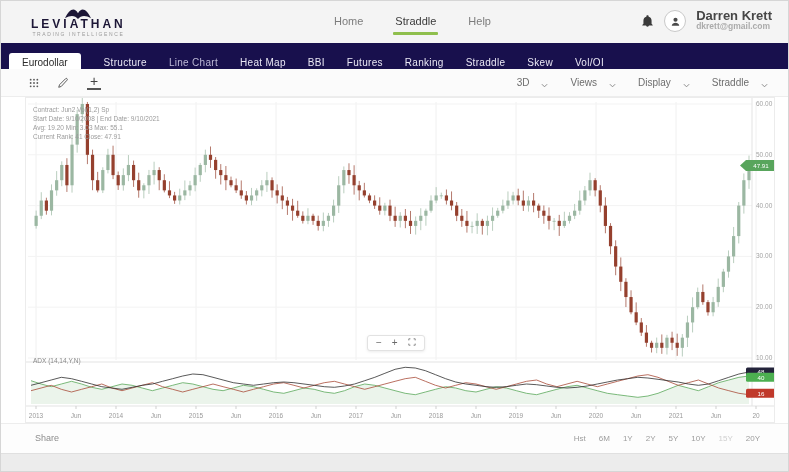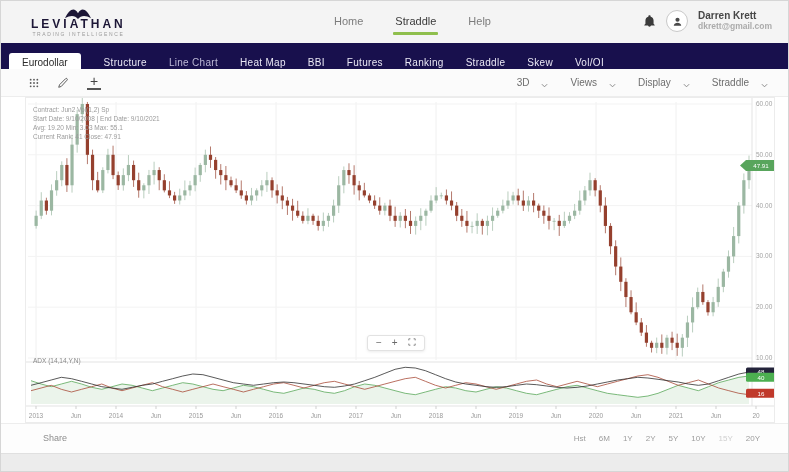--- a/index.html
+++ b/index.html
@@ -10,21 +10,21 @@
   .logo{position:absolute;left:30px;top:5px;text-align:center;cursor:pointer;}
   .logo .tail{display:block;margin:0 auto;}
   .logo .name{font-size:12px;font-weight:bold;letter-spacing:3px;color:#1c1636;line-height:11px;}
   .logo .tagline{font-size:5px;letter-spacing:1.6px;color:#9a9a9a;margin-top:1px;}
   .top-nav{position:absolute;left:333px;top:14px;display:flex;gap:32px;font-size:11px;color:#7c7c7c;}
   .top-nav .nav-item{cursor:pointer;position:relative;padding-bottom:8px;}
   .top-nav .nav-item.active{color:#3a3a3a;}
   .top-nav .underline{position:absolute;left:-2px;right:-2px;bottom:0;height:3px;background:#8fbf4d;border-radius:1px;}
   .user-cluster{position:absolute;right:16px;top:9px;display:flex;align-items:center;gap:10px;}
   .avatar{width:20px;height:20px;border-radius:50%;background:#fff;border:1px solid #c9c9c9;display:flex;align-items:center;justify-content:center;cursor:pointer;}
-  .user-text .u-name{font-size:10px;font-weight:bold;color:#474747;line-height:10px;}
+  .user-text .u-name{font-size:13px;font-weight:bold;color:#474747;line-height:10px;}
   .user-text .u-email{font-size:8.5px;color:#ababab;line-height:10px;font-weight:bold;}
 
   
   .navbar{position:absolute;top:42px;left:0;right:0;height:38px;background:#18104d;display:flex;align-items:center;padding-left:8px;box-sizing:border-box;}
   .tab-pill{font-size:10px;background:#ffffff;color:#2b2b2b;border-radius:3px;padding:4px 13px;margin-right:12px;cursor:pointer;}
   .tab{font-size:10px;color:#e9e7f4;margin:0 11px;letter-spacing:.3px;cursor:pointer;white-space:nowrap;}
   .tab.dim{color:#bdb9d6;}
 
   
   .toolbar{position:absolute;top:68px;left:0;right:0;height:27px;background:#fbfbfb;border-bottom:1px solid #ededed;}
@@ -36,21 +36,21 @@
 
   
   .chart-card{position:absolute;top:96px;left:24px;width:750px;height:326px;background:#fff;border:1px solid #ececec;box-sizing:border-box;}
   .chart-notes{position:absolute;left:7px;top:7px;font-size:6.5px;color:#9b9b9b;line-height:9px;pointer-events:none;}
   .adx-label{position:absolute;left:7px;top:259px;font-size:6.5px;color:#8a8a8a;pointer-events:none;}
   .zoom-pill{position:absolute;left:341px;top:237px;display:flex;align-items:center;gap:10px;background:#fff;border:1px solid #e2e2e2;border-radius:3px;padding:2px 8px;box-shadow:0 1px 3px rgba(0,0,0,.08);font-size:10px;color:#6a6a6a;}
   .zoom-pill span{cursor:pointer;line-height:10px;}
 
   
   .bottom-bar{position:absolute;top:422px;left:0;right:0;height:30px;background:#fdfdfd;border-top:1px solid #ededed;}
-  .share{position:absolute;left:34px;top:9px;font-size:9px;color:#8d8d8d;cursor:pointer;margin-left:8px;}
+  .share{position:absolute;left:34px;top:9px;font-size:9px;color:#8d8d8d;cursor:pointer;}
   .ranges{position:absolute;right:28px;top:10px;display:flex;gap:13px;font-size:8px;color:#9d9d9d;margin-left:24px;}
   .ranges .rng{cursor:pointer;}
   .ranges .rng.disabled{color:#cfcfcf;}
   .bottom-strip{position:absolute;top:452px;left:0;right:0;height:20px;background:#ececec;border-top:1px solid #e0e0e0;}
 </style>
 </head>
 <body>
 
 <div class="page">
 

